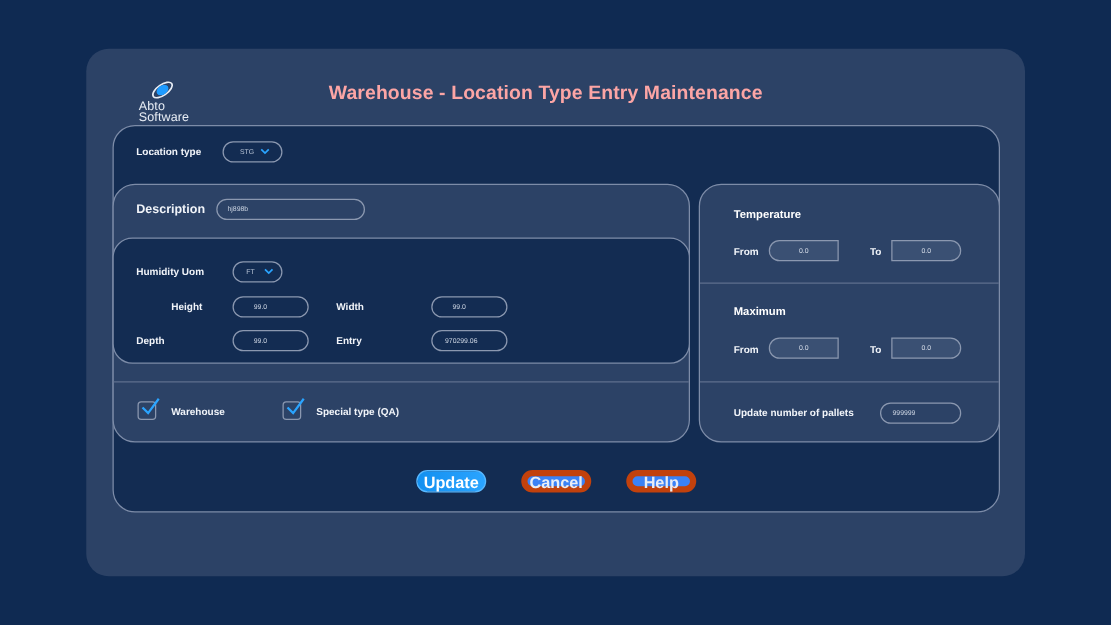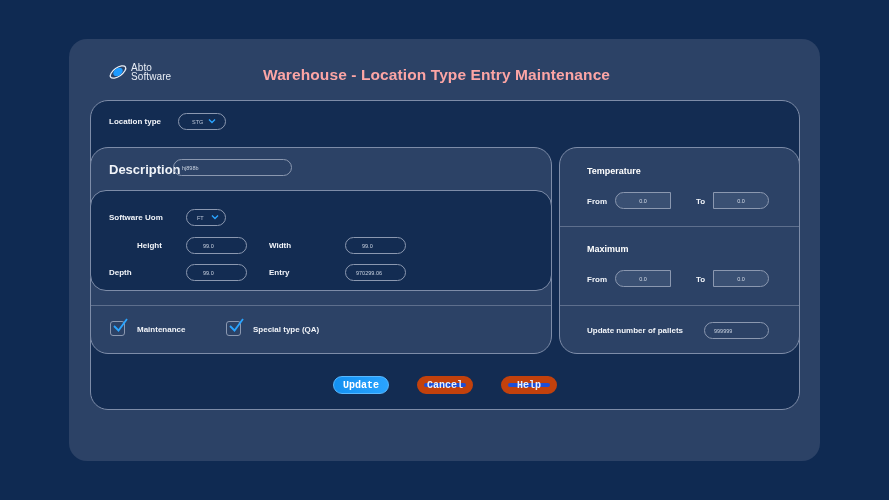--- a/index.html
+++ b/index.html
@@ -7,21 +7,21 @@
       width: 889px; height: 500px; overflow: hidden;
       background: #0f2a52;
       font-family: "Liberation Sans", "DejaVu Sans", sans-serif;
       color: #ffffff;
     }
     .outer {
       position: absolute; left: 69px; top: 39px; width: 751px; height: 422px;
       background: #2c4266; border-radius: 18px;
     }
     .logo {
-      position: absolute; left: 108px; top: 63px; display: flex; align-items: center;
+      position: absolute; left: 108px; top: 63px; display: flex; align-items: center; flex-direction: column;
     }
     .logo svg { width: 20px; height: 18px; }
     .logo-text {
       margin-left: 3px; font-size: 10px; line-height: 9px; color: #e8edf5; letter-spacing: 0.1px;
     }
     .page-title {
       position: absolute; left: 263px; top: 66px; font-size: 15.5px; font-weight: bold;
       color: #fca5a5; letter-spacing: 0.1px; text-align: center;
     }
     .main-panel {
@@ -64,26 +64,25 @@
       border-radius: 9px 0 0 9px; background: #3a5073; font-size: 5.5px; color: #d4dbe7;
       display: flex; align-items: center; justify-content: center;
     }
     .range-to {
       position: absolute; width: 56px; height: 17px; border: 1px solid #8b98b0;
       border-radius: 0 9px 9px 0; background: #3a5073; font-size: 5.5px; color: #d4dbe7;
       display: flex; align-items: center; justify-content: center;
     }
     .btn {
       position: absolute; top: 376px; height: 18px; border-radius: 9px;
-      font-size: 10px; font-weight: bold; display: flex; align-items: center; justify-content: center;
+      font-size: 13px; font-weight: bold; display: flex; align-items: center; justify-content: center;
       cursor: pointer;
-      font-family: Liberation Mono, monospace;
     }
     .btn-primary { background: linear-gradient(90deg, #1390f0, #2aa4ff); border: 1px solid #58b8ff; color: #fff; }
-    .btn-secondary { background: #1d4ed8; border: 7px solid #c2410c; color: #e8edf5; }
+    .btn-secondary { background: #3b82f6; border: 5px solid #c2410c; color: #e8edf5; }
   </style>
 </head>
 <body>
 
 <div class="outer"></div>
 
 <div class="logo">
   <svg viewBox="0 0 20 18">
     <ellipse cx="10" cy="9" rx="9" ry="4.2" transform="rotate(-35 10 9)" fill="none" stroke="#e8edf5" stroke-width="1.3"></ellipse>
     <ellipse cx="10" cy="9" rx="5.2" ry="3.6" transform="rotate(-35 10 9)" fill="#1e9bff"></ellipse>
@@ -100,25 +99,25 @@
 
 <div class="label" style="left:109px; top:117px;">Location type</div>
 <div class="select" style="left:178px; top:113px; width:48px;">
   <span>STG</span>
   <svg class="chev" viewBox="0 0 8 6">
       <path d="M1 1.5 L4 4.5 L7 1.5" fill="none" stroke="#2aa4ff" stroke-width="1.4"></path>
     </svg>
 </div>
 
 <div class="desc-panel"></div>
-<div class="label" style="left:109px; top:162px; font-size:13px;">Description</div>
+<div class="label" style="left:109px; top:162px; font-size:10px;">Description</div>
 <div class="input" style="left:173px; top:159px; width:119px; padding-left:8px;">hj898b</div>
 
 <div class="dim-panel"></div>
-<div class="label" style="left:109px; top:213px;">Software Uom</div>
+<div class="label" style="left:109px; top:213px;">Humidity Uom</div>
 <div class="select" style="left:186px; top:209px; width:40px; padding-left:10px;">
   <span>FT</span>
   <svg class="chev" style="right:6px;" viewBox="0 0 8 6">
       <path d="M1 1.5 L4 4.5 L7 1.5" fill="none" stroke="#2aa4ff" stroke-width="1.4"></path>
     </svg>
 </div>
 
 <div class="label" style="left:109px; top:241px;padding-left:28px;">Height</div>
 <div class="input" style="left:186px; top:237px; width:61px;">99.0</div>
 <div class="label" style="left:269px; top:241px;">Width</div>
@@ -129,21 +128,21 @@
 <div class="label" style="left:269px; top:268px;">Entry</div>
 <div class="input" style="left:345px; top:264px; width:61px; padding-left:10px;">970299.06</div>
 
 <div class="divider-left"></div>
 
 <div class="checkbox" style="left:110px; top:321px;">
   <svg viewBox="0 0 17 17">
       <path d="M2 9 L6.5 13.5 L15 2" fill="none" stroke="#2aa4ff" stroke-width="1.8"></path>
     </svg>
 </div>
-<div class="label" style="left:137px; top:325px;">Maintenance</div>
+<div class="label" style="left:137px; top:325px;">Warehouse</div>
 
 <div class="checkbox" style="left:226px; top:321px;">
   <svg viewBox="0 0 17 17">
       <path d="M2 9 L6.5 13.5 L15 2" fill="none" stroke="#2aa4ff" stroke-width="1.8"></path>
     </svg>
 </div>
 <div class="label" style="left:253px; top:325px;">Special type (QA)</div>
 
 <div class="right-panel"></div>
 

